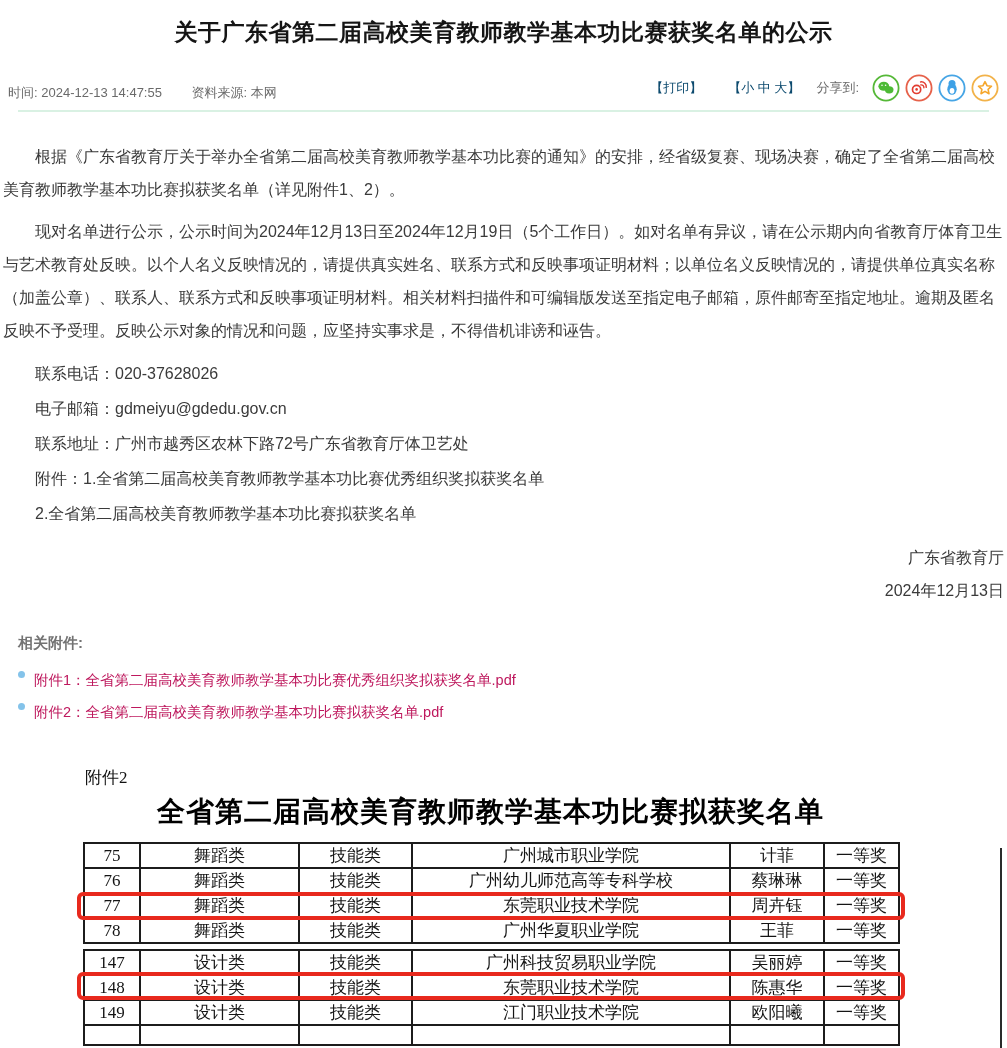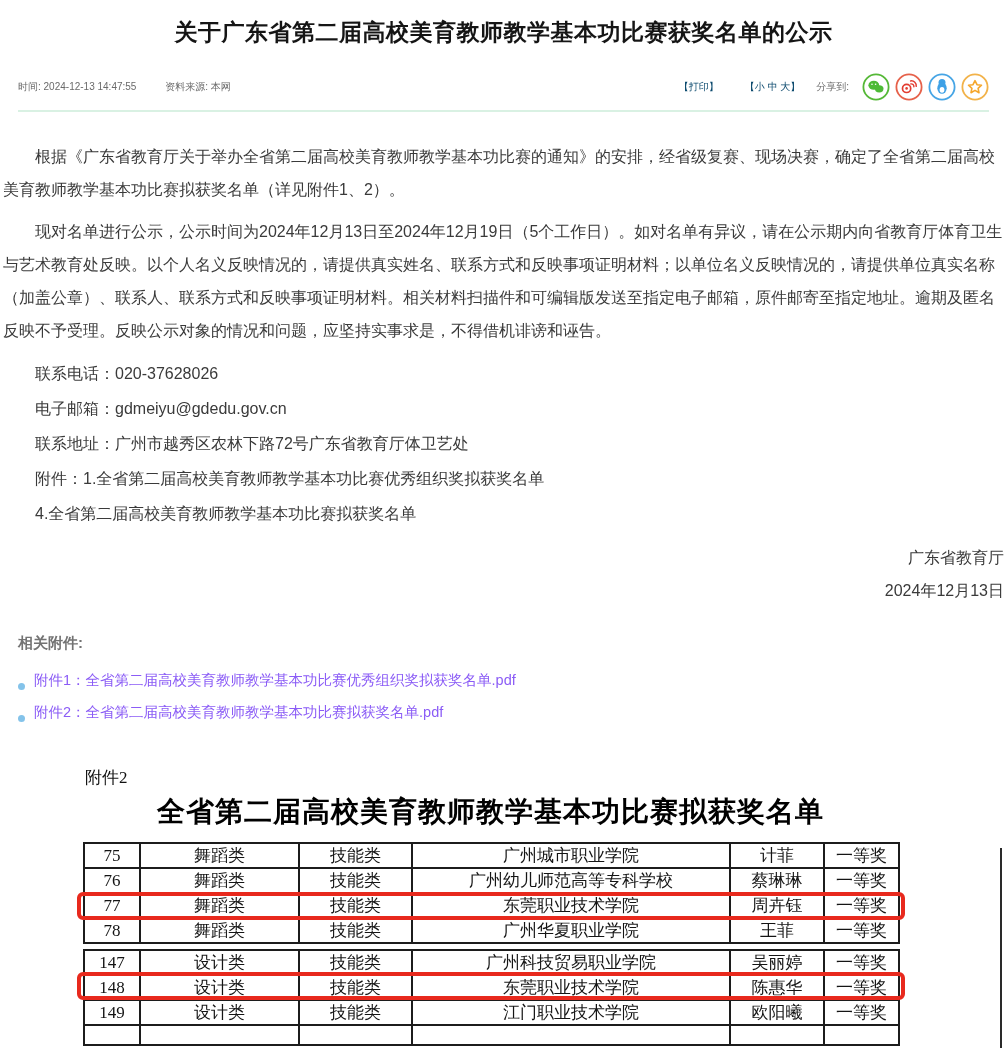--- a/index.html
+++ b/index.html
@@ -17,25 +17,25 @@
     margin: 16px 60px 0;
     font-size: 23px;
     font-weight: bold;
     color: #151515;
     text-align: center;
     line-height: 32px;
     letter-spacing: 0.5px;
   }
   .meta-bar {
     margin-top: 24px;
-    padding: 0 18px;
+    padding: 0 8px;
     display: flex;
     justify-content: space-between;
-    align-items: center;
-    font-size: 10px;
+    align-items: flex-end;
+    font-size: 13px;
     color: #6a6a6a;
     height: 30px;
   }
   .meta-left span { margin-right: 26px; }
   .meta-right { display: flex; align-items: center; }
   .meta-right .tool { margin-left: 26px; color: #0c4a6e; cursor: pointer; white-space: nowrap; }
   .share-label { margin-left: 16px; margin-right: 8px; }
   .share-icons { display: flex; align-items: center; }
   .share-icon { width: 28px; height: 28px; margin-left: 5px; cursor: pointer; display: block; }
   .divider {
@@ -63,24 +63,24 @@
     padding: 0 18px;
   }
   .attachments-heading {
     color: #737373;
     font-weight: bold;
     font-size: 15px;
     margin: 0 0 18px 0;
   }
   .attachment-item {
     display: flex;
-    align-items: flex-end;
+    align-items: flex-start;
     margin-bottom: 13px;
     font-size: 14.5px;
-    color: #8b5cf6;
+    color: #be185d;
     cursor: pointer;
   }
   .bullet {
     width: 7px; height: 7px;
     border-radius: 50%;
     background: #84c3ea;
     margin-right: 9px;
     flex: 0 0 auto;
   }
   
@@ -187,21 +187,21 @@
 
 <div class="divider"></div>
 
 <div class="article">
   <p class="para">根据《广东省教育厅关于举办全省第二届高校美育教师教学基本功比赛的通知》的安排，经省级复赛、现场决赛，确定了全省第二届高校美育教师教学基本功比赛拟获奖名单（详见附件1、2）。</p>
   <p class="para">现对名单进行公示，公示时间为2024年12月13日至2024年12月19日（5个工作日）。如对名单有异议，请在公示期内向省教育厅体育卫生与艺术教育处反映。以个人名义反映情况的，请提供真实姓名、联系方式和反映事项证明材料；以单位名义反映情况的，请提供单位真实名称（加盖公章）、联系人、联系方式和反映事项证明材料。相关材料扫描件和可编辑版发送至指定电子邮箱，原件邮寄至指定地址。逾期及匿名反映不予受理。反映公示对象的情况和问题，应坚持实事求是，不得借机诽谤和诬告。</p>
   <p class="contact">联系电话：020-37628026</p>
   <p class="contact">电子邮箱：gdmeiyu@gdedu.gov.cn</p>
   <p class="contact">联系地址：广州市越秀区农林下路72号广东省教育厅体卫艺处</p>
   <p class="contact">附件：1.全省第二届高校美育教师教学基本功比赛优秀组织奖拟获奖名单</p>
-  <p class="contact">4.全省第二届高校美育教师教学基本功比赛拟获奖名单</p>
+  <p class="contact">2.全省第二届高校美育教师教学基本功比赛拟获奖名单</p>
   <div class="signature">
     <p>广东省教育厅</p>
     <p>2024年12月13日</p>
   </div>
 </div>
 
 <div class="attachments">
   <p class="attachments-heading">相关附件:</p>
   <div class="attachment-item">
     <span class="bullet"></span>

